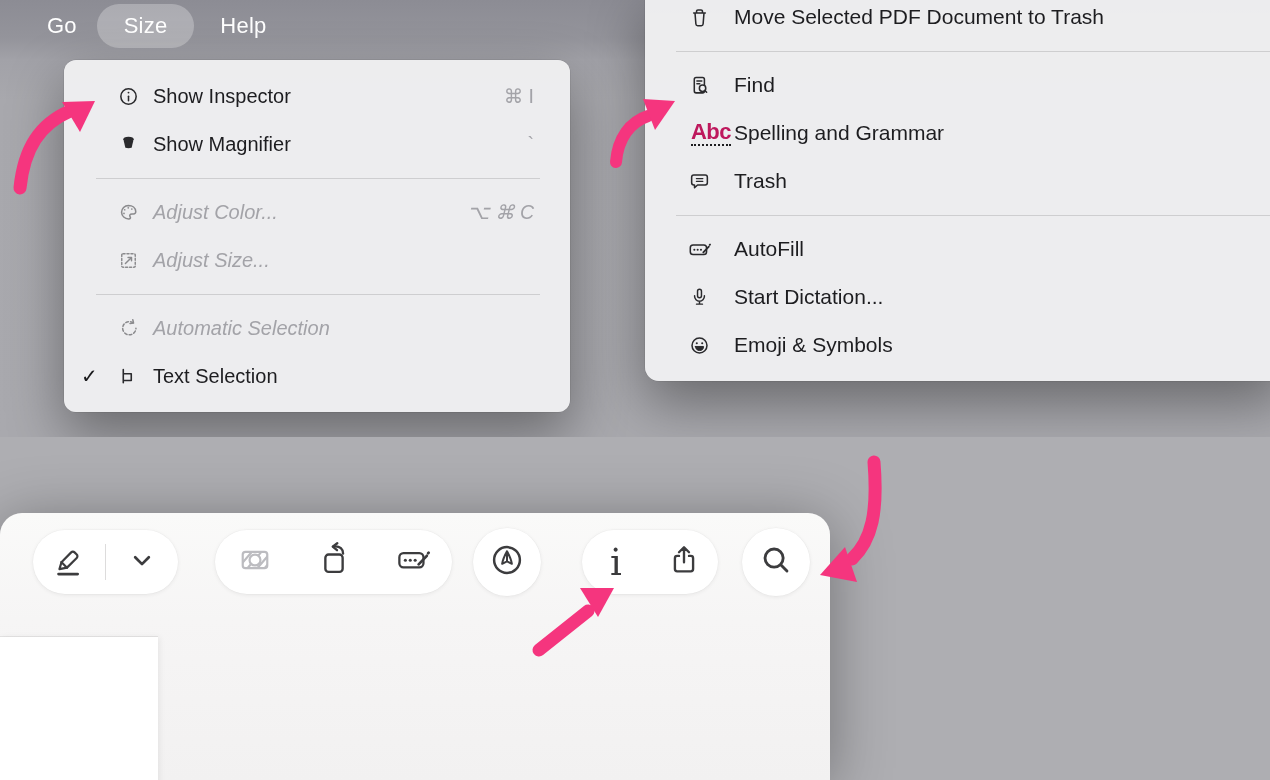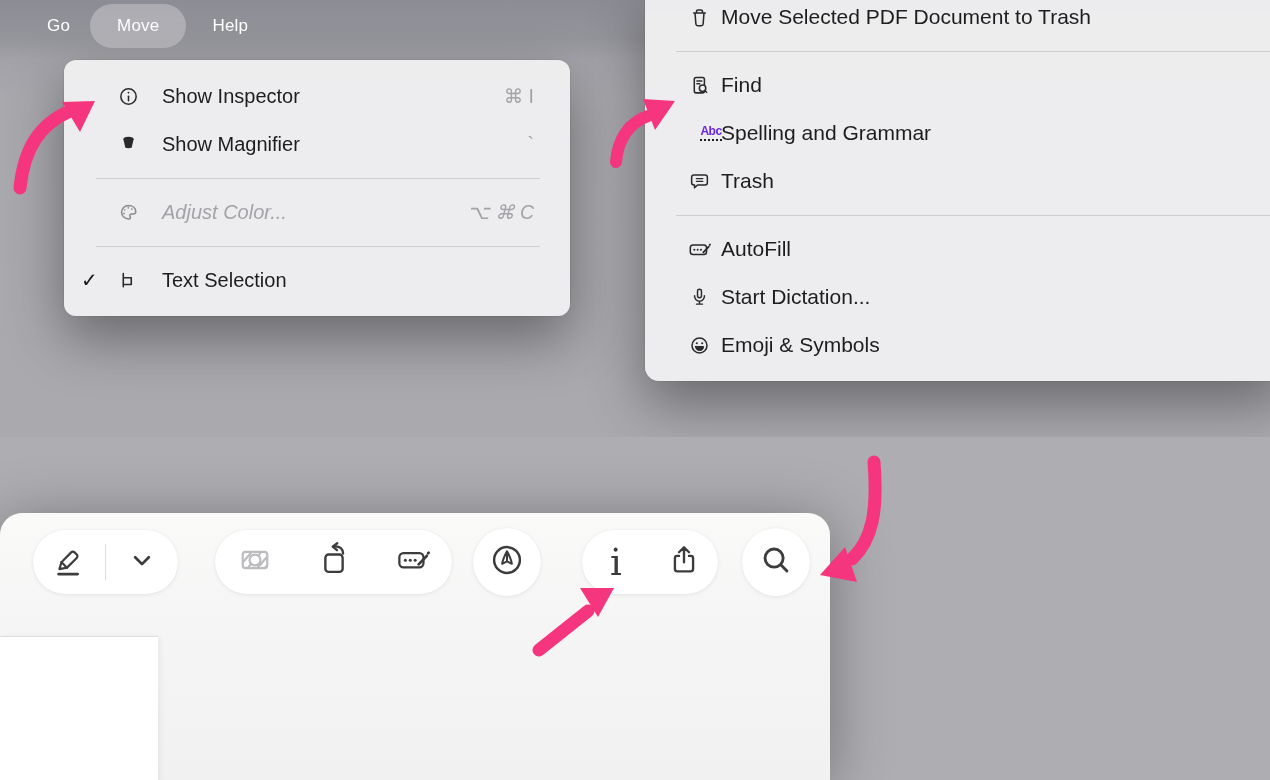--- a/index.html
+++ b/index.html
@@ -19,21 +19,21 @@
   .section-bottom {
     position: absolute; left: 0; top: 437px; width: 1270px; height: 343px;
     background: #aeaeb2;
     overflow: hidden;
   }
 
   
   .menubar {
     position: absolute; left: 0; top: 0; width: 100%; height: 52px;
     display: flex; align-items: center; padding-left: 33px;
-    color: #ffffff; font-size: 17px; font-weight: 500; letter-spacing: .2px;
+    color: #ffffff; font-size: 22px; font-weight: 500; letter-spacing: .2px;
   }
   .mb-item { padding: 0 14px; height: 44px; line-height: 44px; border-radius: 22px; }
   .mb-item.active { background: rgba(255,255,255,0.27); padding: 0 27px; margin: 0 6px; }
   .mb-item + .mb-item { margin-left: 6px; }
 
   
   .menu {
     position: absolute;
     background: rgba(239,239,241,0.97);
     box-shadow: 0 22px 55px rgba(0,0,0,0.38), 0 0 0 0.5px rgba(0,0,0,0.12);
@@ -43,30 +43,30 @@
 
   .mi-row { display: flex; align-items: center; height: 48px; color: #1d1d20; }
   .menu-left  .mi-row { padding: 0 36px 0 12px; font-size: 20px; }
   .menu-right .mi-row { padding: 0 20px 0 32px; font-size: 21px; }
   .mi-row.disabled { color: #a3a3a8; font-style: italic; }
   .mi-row.disabled svg { opacity: 0.5; }
 
   .mi-check { width: 30px; flex: 0 0 30px; font-size: 20px; color: #19191b; text-align: left; padding-left: 5px; }
   .mi-icon  { width: 44px; flex: 0 0 44px; display: flex; align-items: center; justify-content: center; }
   .mi-icon svg { width: 27px; height: 27px; }
-  .menu-left .mi-label { margin-left: 12px; }
-  .menu-right .mi-label { margin-left: 0; }
+  .menu-left .mi-label { margin-left: 3px; }
+  .menu-right .mi-label { margin-left: 13px; }
   .mi-short { margin-left: auto; color: #a3a3a8; font-size: 19.5px; white-space: pre; }
 
   .mi-sep { height: 1px; background: rgba(0,0,0,0.13); }
   .menu-left  .mi-sep { margin: 9.5px 30px 9.5px 32px; }
   .menu-right .mi-sep { margin: 9.5px 0 9.5px 31px; }
 
   .abc-glyph {
-    font-size: 12px; font-weight: 600; color: #6d28d9; letter-spacing: -0.5px;
+    font-size: 22px; font-weight: 600; color: #be185d; letter-spacing: -0.5px;
     border-bottom: 2px dotted #1d1d20; padding-bottom: 0px; line-height: 1.1; margin-left: 24px;
   }
 
   
   .window {
     position: absolute; left: 0; top: 76px; width: 830px; height: 267px;
     border-radius: 22px 22px 0 0;
     background: linear-gradient(180deg, #fafaf9 0%, #f6f5f5 40%, #f2f1f1 100%);
     box-shadow: 0 8px 60px rgba(0,0,0,0.35);
   }
@@ -96,21 +96,21 @@
 
   
   .arrows { position: absolute; left: 0; top: 0; width: 1270px; height: 780px; pointer-events: none; z-index: 50; }
 </style>
 </head>
 <body style="--pink: #F5357E;">
 
 <div class="section-top">
   <div class="menubar" id="menubar">
       <div class="mb-item">Go</div>
-      <div class="mb-item active">Move</div>
+      <div class="mb-item active">Size</div>
       <div class="mb-item">Help</div>
     </div>
   <div class="menu menu-left" id="tools-menu">
       <div class="mi-row">
         <span class="mi-check"></span>
         <span class="mi-icon">
           <svg viewBox="0 0 44 44" fill="none" stroke-linecap="round" stroke-linejoin="round" stroke="#2a2a2d" stroke-width="2.5">
             <circle cx="22" cy="22" r="12.5"></circle>
             <line x1="22" y1="21.5" x2="22" y2="29"></line>
             <circle cx="22" cy="15.6" r="1.5" fill="#2a2a2d" stroke="none"></circle>
@@ -138,21 +138,42 @@
             <path d="M22,10.5 a11.5,11 0 1 0 0.4,22 c2.7,0 3.5,-2.1 2.2,-3.7 c-1.5,-1.9 -0.1,-4.5 2.8,-4.5 h2.6 c2.5,0 4,-1.7 3.8,-4 C33.4,14.4 28.4,10.5 22,10.5 z"></path>
             <circle cx="15.8" cy="17.5" r="1.4" fill="#2a2a2d" stroke="none"></circle>
             <circle cx="21.6" cy="14.4" r="1.4" fill="#2a2a2d" stroke="none"></circle>
             <circle cx="27.4" cy="16.3" r="1.4" fill="#2a2a2d" stroke="none"></circle>
             <circle cx="14.6" cy="23.6" r="1.4" fill="#2a2a2d" stroke="none"></circle>
           </svg>
         </span>
         <span class="mi-label">Adjust Color...</span>
         <span class="mi-short">⌥ ⌘ C</span>
       </div>
+      <div class="mi-row disabled">
+        <span class="mi-check"></span>
+        <span class="mi-icon">
+          <svg viewBox="0 0 44 44" fill="none" stroke-linecap="round" stroke-linejoin="round" stroke="#2a2a2d" stroke-width="2.4">
+            <rect x="11" y="11" width="22" height="22" rx="2" stroke-dasharray="3.4 3.1"></rect>
+            <line x1="17" y1="27" x2="26.5" y2="17.5"></line>
+            <path d="M21.3,17 h5.6 v5.6"></path>
+          </svg>
+        </span>
+        <span class="mi-label">Adjust Size...</span>
+      </div>
       <div class="mi-sep"></div>
+      <div class="mi-row disabled">
+        <span class="mi-check"></span>
+        <span class="mi-icon">
+          <svg viewBox="0 0 44 44" fill="none" stroke-linecap="round" stroke-linejoin="round" stroke="#2a2a2d" stroke-width="2.5">
+            <path d="M29.5,12.7 a10.8,10.8 0 1 0 4.6,8.8" stroke-dasharray="4.4 3.6"></path>
+            <path d="M29,7.6 l1.2,5.6 -5.7,0.7"></path>
+          </svg>
+        </span>
+        <span class="mi-label">Automatic Selection</span>
+      </div>
       <div class="mi-row">
         <span class="mi-check">✓</span>
         <span class="mi-icon">
           <svg viewBox="0 0 44 44" fill="none" stroke-linecap="round" stroke-linejoin="round" stroke="#2a2a2d" stroke-width="2.6">
             <path d="M13.5,10.5 v21.5 M13.5,17.5 h13 v11 h-13"></path>
           </svg>
         </span>
         <span class="mi-label">Text Selection</span>
       </div>
     </div>

